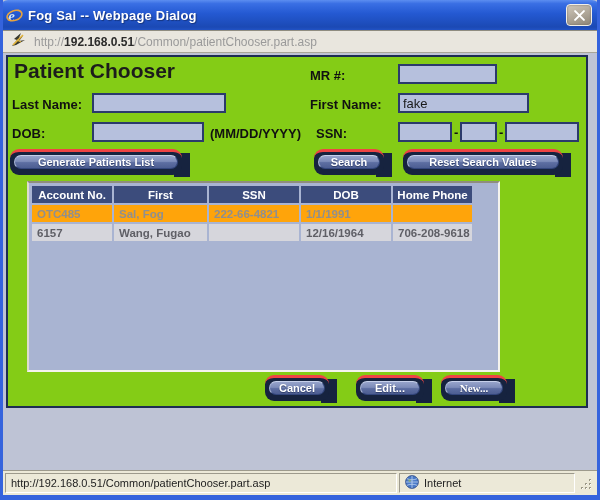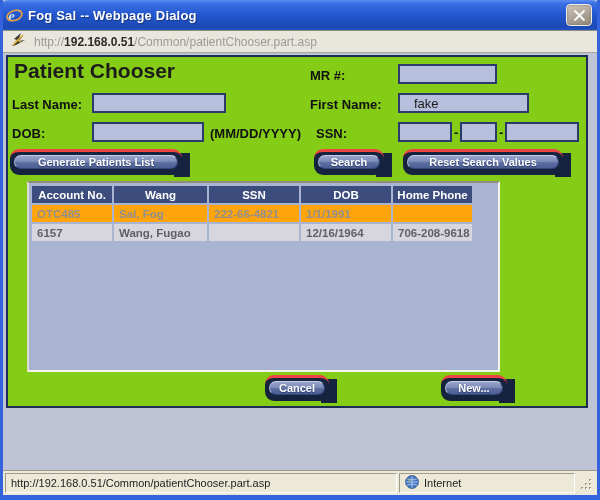--- a/index.html
+++ b/index.html
@@ -43,21 +43,21 @@
   
   .content{ position:absolute; top:53px; left:0; right:0; height:417px; background:#bec3d5; }
   .panel{
     position:absolute; top:2px; left:3px; width:582px; height:353px;
     background:#84cc16; border:2px solid #1d2c52;
   }
   .pc-title{ position:absolute; left:6px; top:2px; font-size:21px; font-weight:bold; color:#1c1c1c; }
   .lbl{ position:absolute; font-size:13px; font-weight:bold; color:#111; line-height:20px; white-space:nowrap; }
   .field{
     position:absolute; height:20px; background:#b6c0dd; border:2px solid #2b3a6b;
-    font-family:"Liberation Sans", sans-serif; font-size:13px; color:#1a1a1a; padding:0 14px; outline:none;
+    font-family:"Liberation Sans", sans-serif; font-size:13px; color:#1a1a1a; padding:0 3px; outline:none;
   }
 
   
   .xbtn{ position:absolute; height:26px; cursor:pointer; }
   .xbtn::after{
     content:""; position:absolute; right:-8px; top:4px; bottom:-2px; width:16px;
     background:#16233f; z-index:0;
   }
   .xbtn-inner{
     position:relative; z-index:1; height:100%;
@@ -184,21 +184,21 @@
           <colgroup>
             <col style="width:80px">
               <col style="width:93px">
               <col style="width:90px">
               <col style="width:90px">
               <col style="width:79px">
           </colgroup>
           <thead>
             <tr>
               <th>Account No.</th>
-              <th>Wang</th>
+              <th>First</th>
               <th>SSN</th>
               <th>DOB</th>
               <th>Home Phone</th>
             </tr>
           </thead>
           <tbody>
             <tr class="row-selected">
               <td>OTC485</td>
               <td>Sal, Fog</td>
               <td>222-66-4821</td>
@@ -214,21 +214,26 @@
             </tr>
           </tbody>
         </table>
       </div>
 
       <div class="xbtn" style="left:257px; top:318px; width:64px;">
         <div class="xbtn-inner">
             <div class="xbtn-face">Cancel</div>
           </div>
       </div>
-      <div class="xbtn" style="left:433px; top:318px; width:66px;">
+      <div class="xbtn" style="left:348px; top:318px; width:68px;">
+        <div class="xbtn-inner">
+            <div class="xbtn-face">Edit...</div>
+          </div>
+      </div>
+      <div class="xbtn" style="left:433px; top:318px; width:66px;font-family:Liberation Serif, serif;">
         <div class="xbtn-inner">
             <div class="xbtn-face">New...</div>
           </div>
       </div>
 
     </div>
   </div>
 
   <div class="status-bar">
     <div class="sb-seg sb-left">http://192.168.0.51/Common/patientChooser.part.asp</div>

